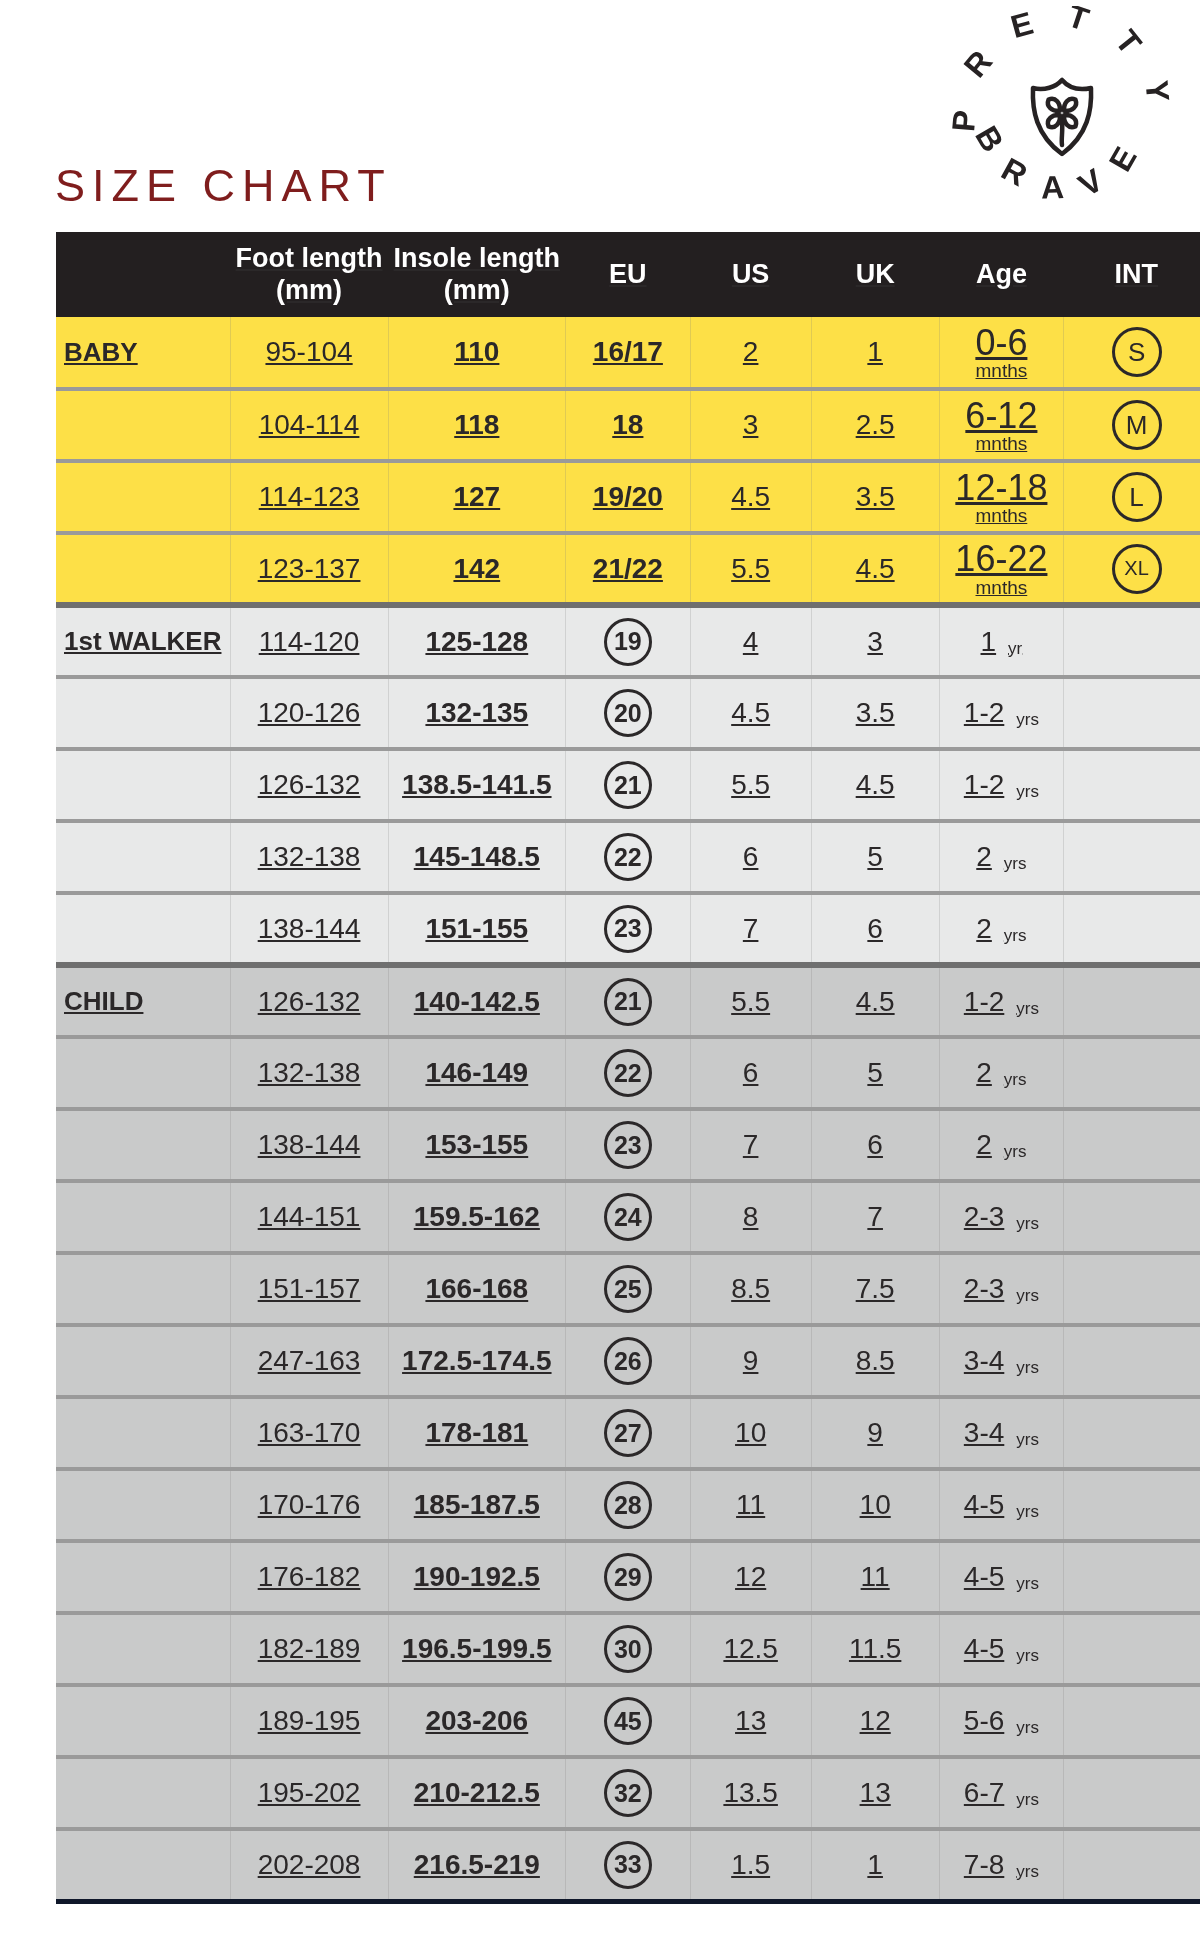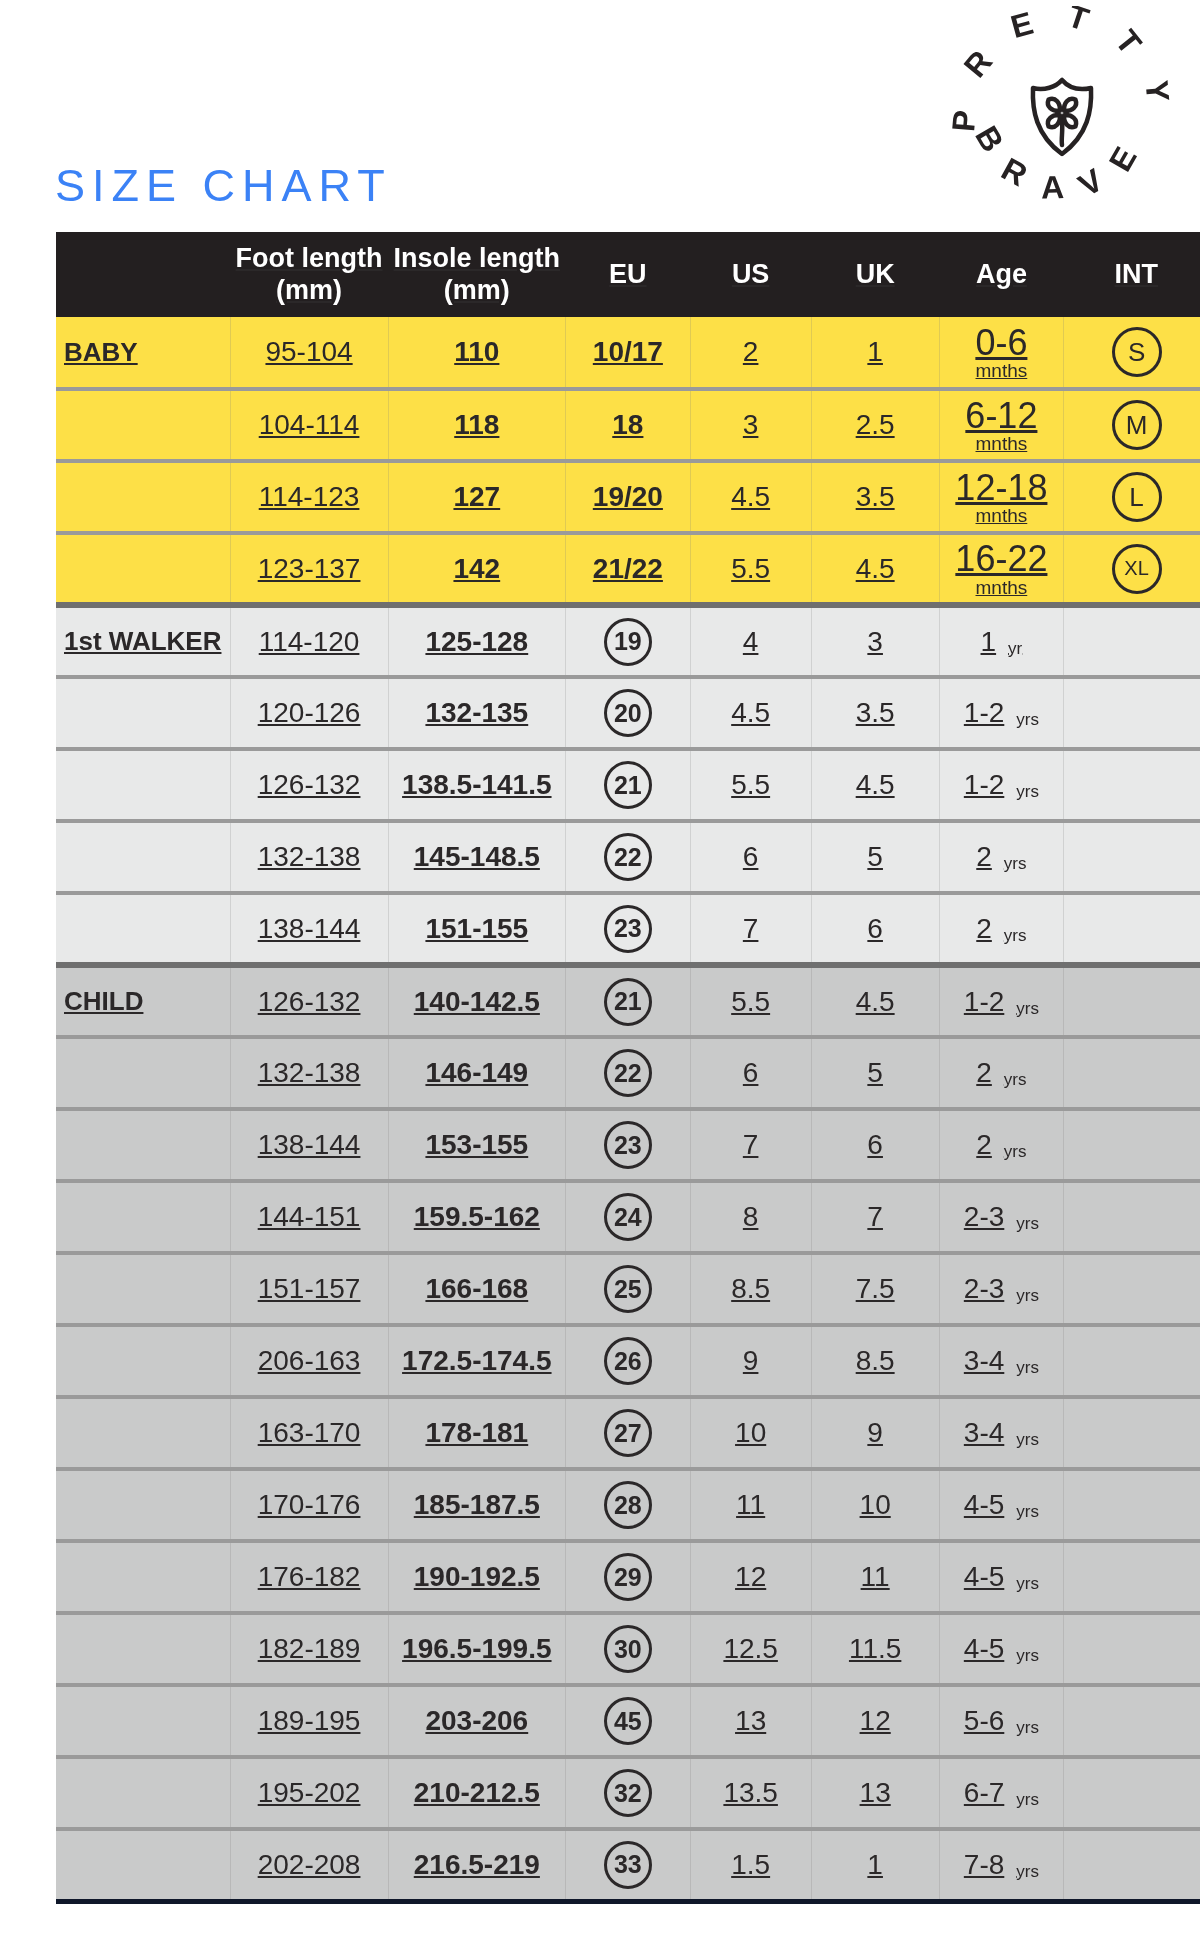--- a/index.html
+++ b/index.html
@@ -5,21 +5,21 @@
   * { margin:0; padding:0; box-sizing:border-box; }
   html,body { background:#ffffff; }
   .page {
     position:relative; width:1200px; height:1944px;
     background:#ffffff; overflow:hidden;
     font-family:"Liberation Sans", sans-serif;
     color:#2b2829;
   }
   .page-title {
     position:absolute; left:55px; top:160px;
-    font-size:45px; font-weight:400; letter-spacing:7px; color:#3b82f6;
+    font-size:45px; font-weight:400; letter-spacing:7px; color:#7f1d1d;
   }
   .logo { position:absolute; left:930px; top:6px; width:268px; height:212px; }
   .logo text { font-family:"Liberation Sans", sans-serif; font-weight:700; fill:#262223; }
 
   table.size-chart {
     position:absolute; left:56px; top:232px; width:1153px;
     border-collapse:collapse; table-layout:fixed;text-decoration:underline;
   }
   col.c-label  { width:15.1%; } col.c-foot { width:13.7%; }
   col.c-insole { width:15.4%; } col.c-eu   { width:10.8%; }
@@ -127,21 +127,21 @@
           <th>UK</th>
           <th>Age</th>
           <th>INT</th>
         </tr>
     </thead>
     <tbody>
         <tr class="sec-baby">
           <td class="cell-label">BABY</td>
           <td class="cell-foot">95-104</td>
           <td class="cell-insole">110</td>
-          <td class="cell-eu">10/17</td>
+          <td class="cell-eu">16/17</td>
           <td class="cell-us">2</td>
           <td class="cell-uk">1</td>
           <td class="cell-age"><span class="age-stack"><div class="age-num">0-6</div><div class="age-unit">mnths</div></span></td>
           <td class="cell-int"><span class="int-circle">S</span></td>
         </tr>
         <tr class="sec-baby row-divider">
           <td class="cell-label"></td>
           <td class="cell-foot">104-114</td>
           <td class="cell-insole">118</td>
           <td class="cell-eu">18</td>
@@ -265,21 +265,21 @@
           <td class="cell-foot">151-157</td>
           <td class="cell-insole">166-168</td>
           <td class="cell-eu"><span class="eu-circle">25</span></td>
           <td class="cell-us">8.5</td>
           <td class="cell-uk">7.5</td>
           <td class="cell-age"><span class="age-inline"><span class="age-num">2-3</span><span class="age-unit">yrs</span></span></td>
           <td class="cell-int"></td>
         </tr>
         <tr class="sec-child row-divider">
           <td class="cell-label"></td>
-          <td class="cell-foot">206-163</td>
+          <td class="cell-foot">247-163</td>
           <td class="cell-insole">172.5-174.5</td>
           <td class="cell-eu"><span class="eu-circle">26</span></td>
           <td class="cell-us">9</td>
           <td class="cell-uk">8.5</td>
           <td class="cell-age"><span class="age-inline"><span class="age-num">3-4</span><span class="age-unit">yrs</span></span></td>
           <td class="cell-int"></td>
         </tr>
         <tr class="sec-child row-divider">
           <td class="cell-label"></td>
           <td class="cell-foot">163-170</td>

